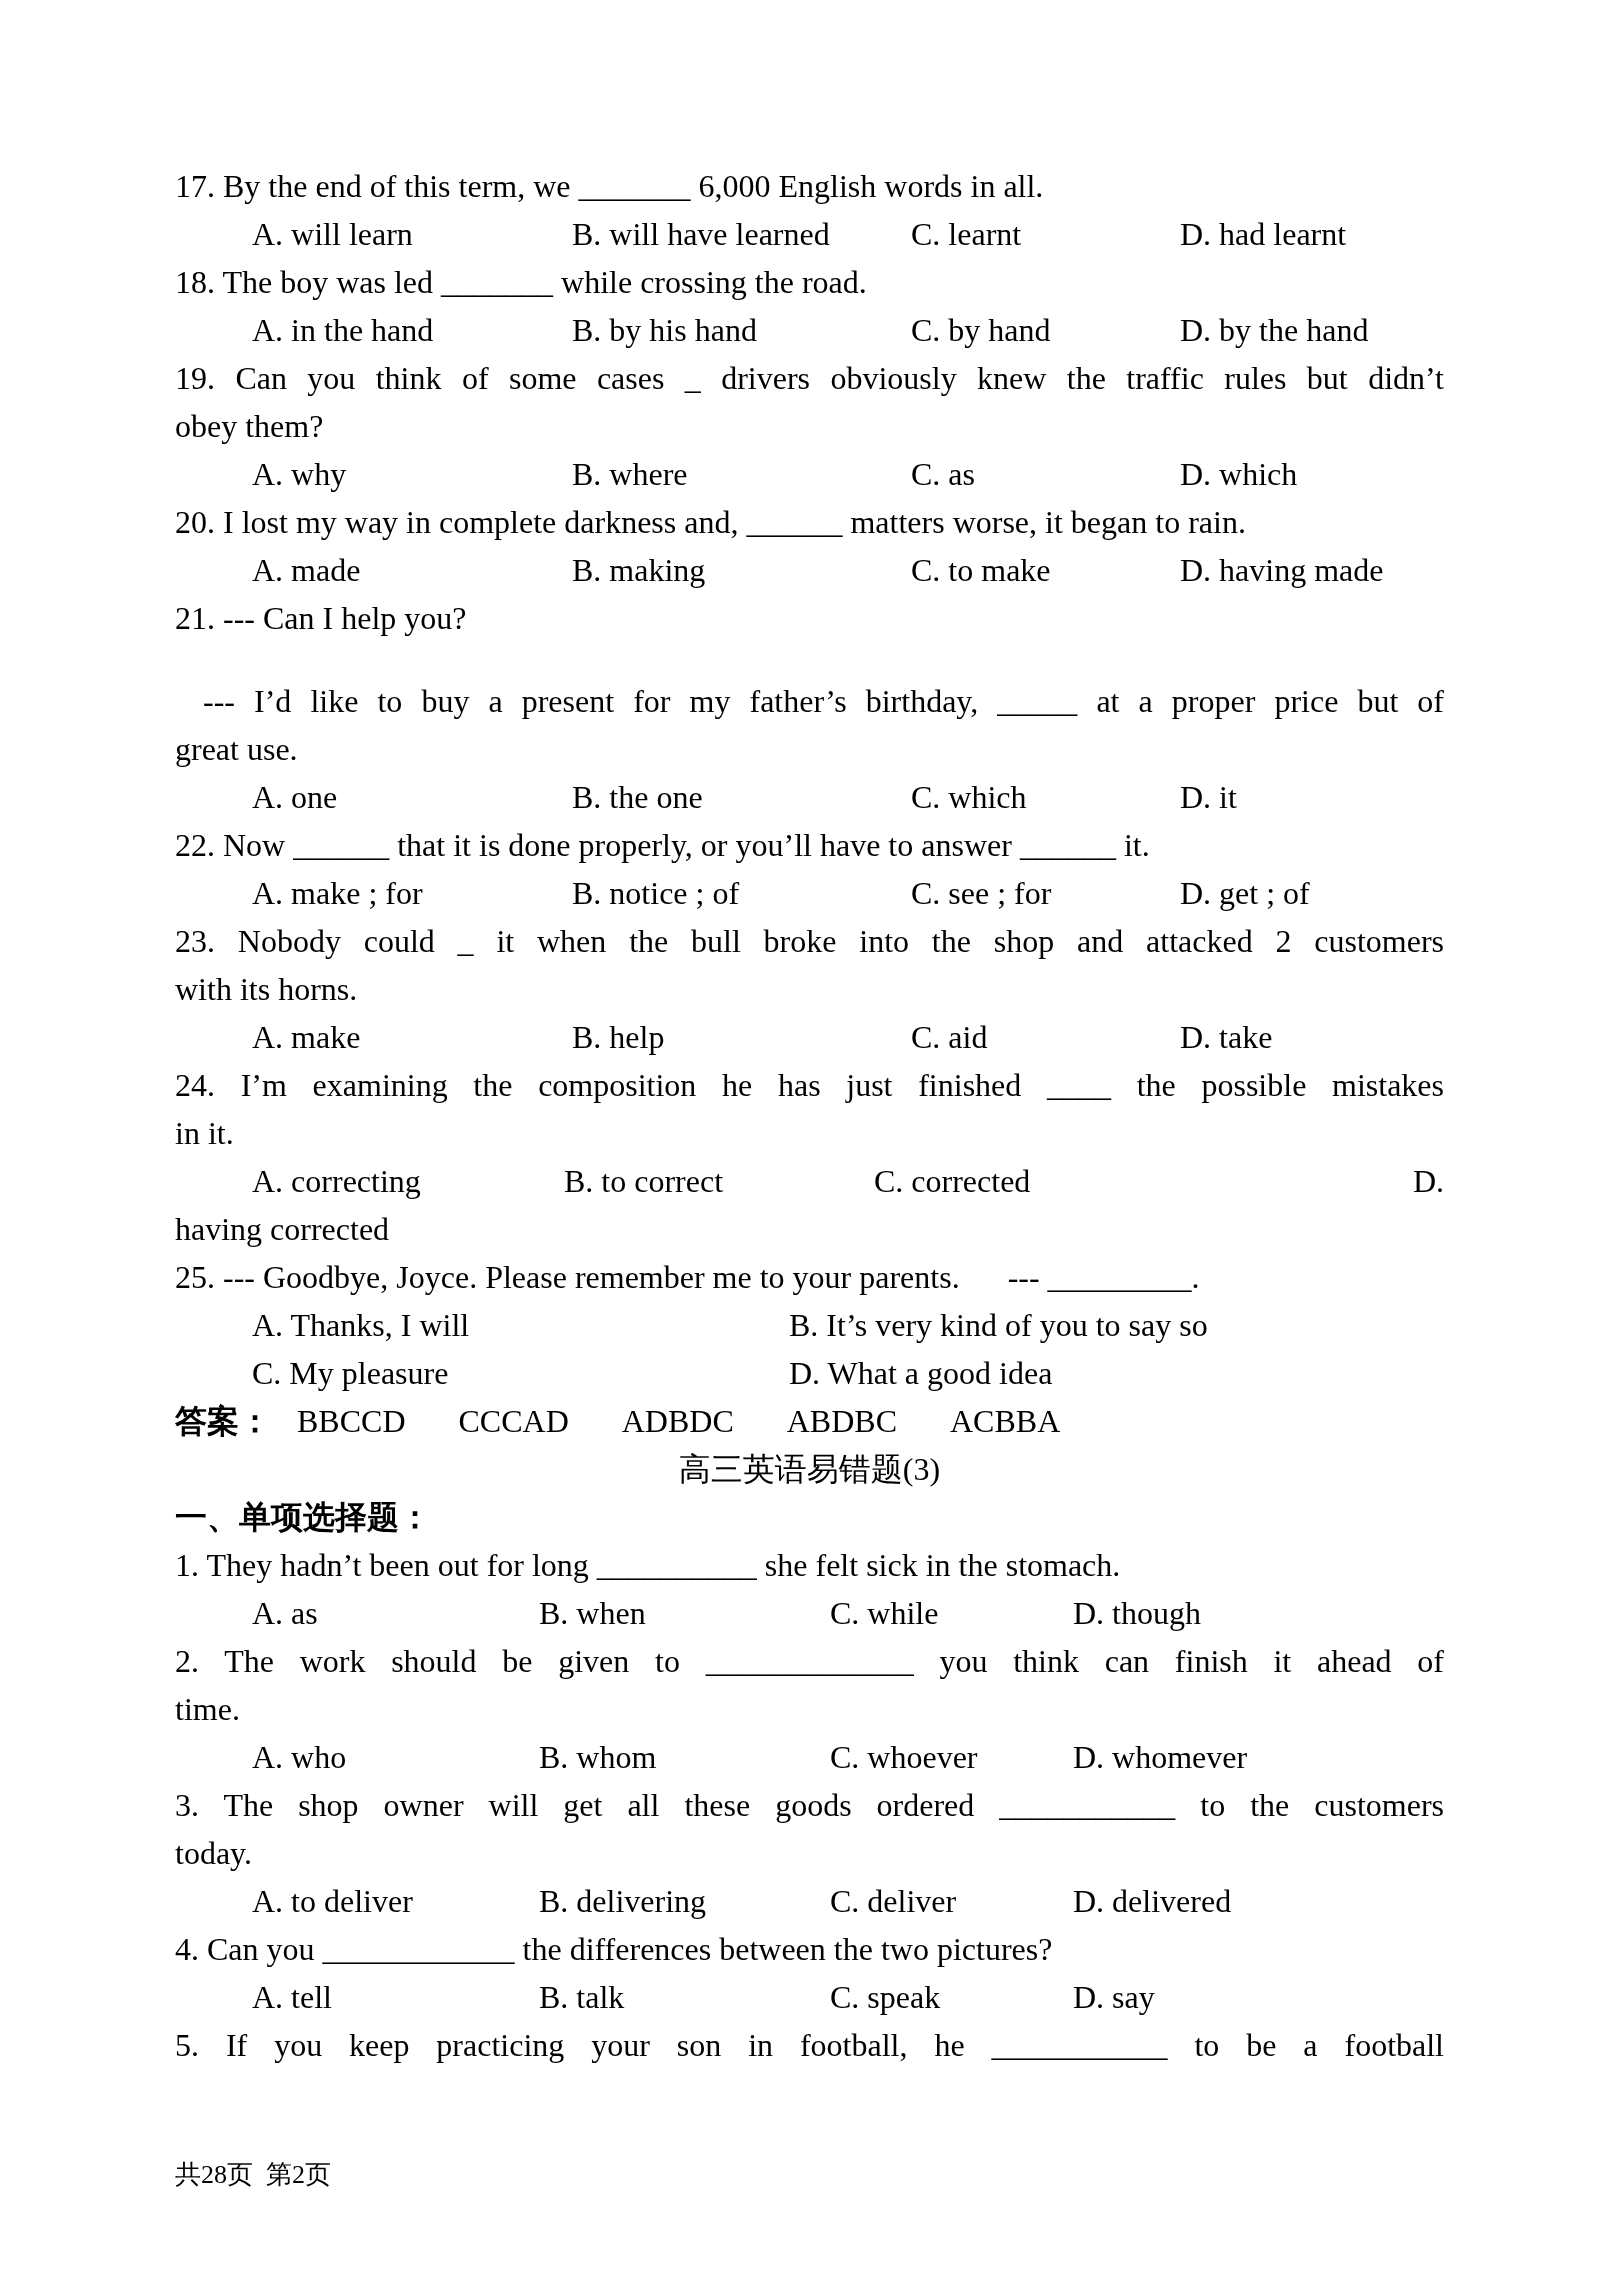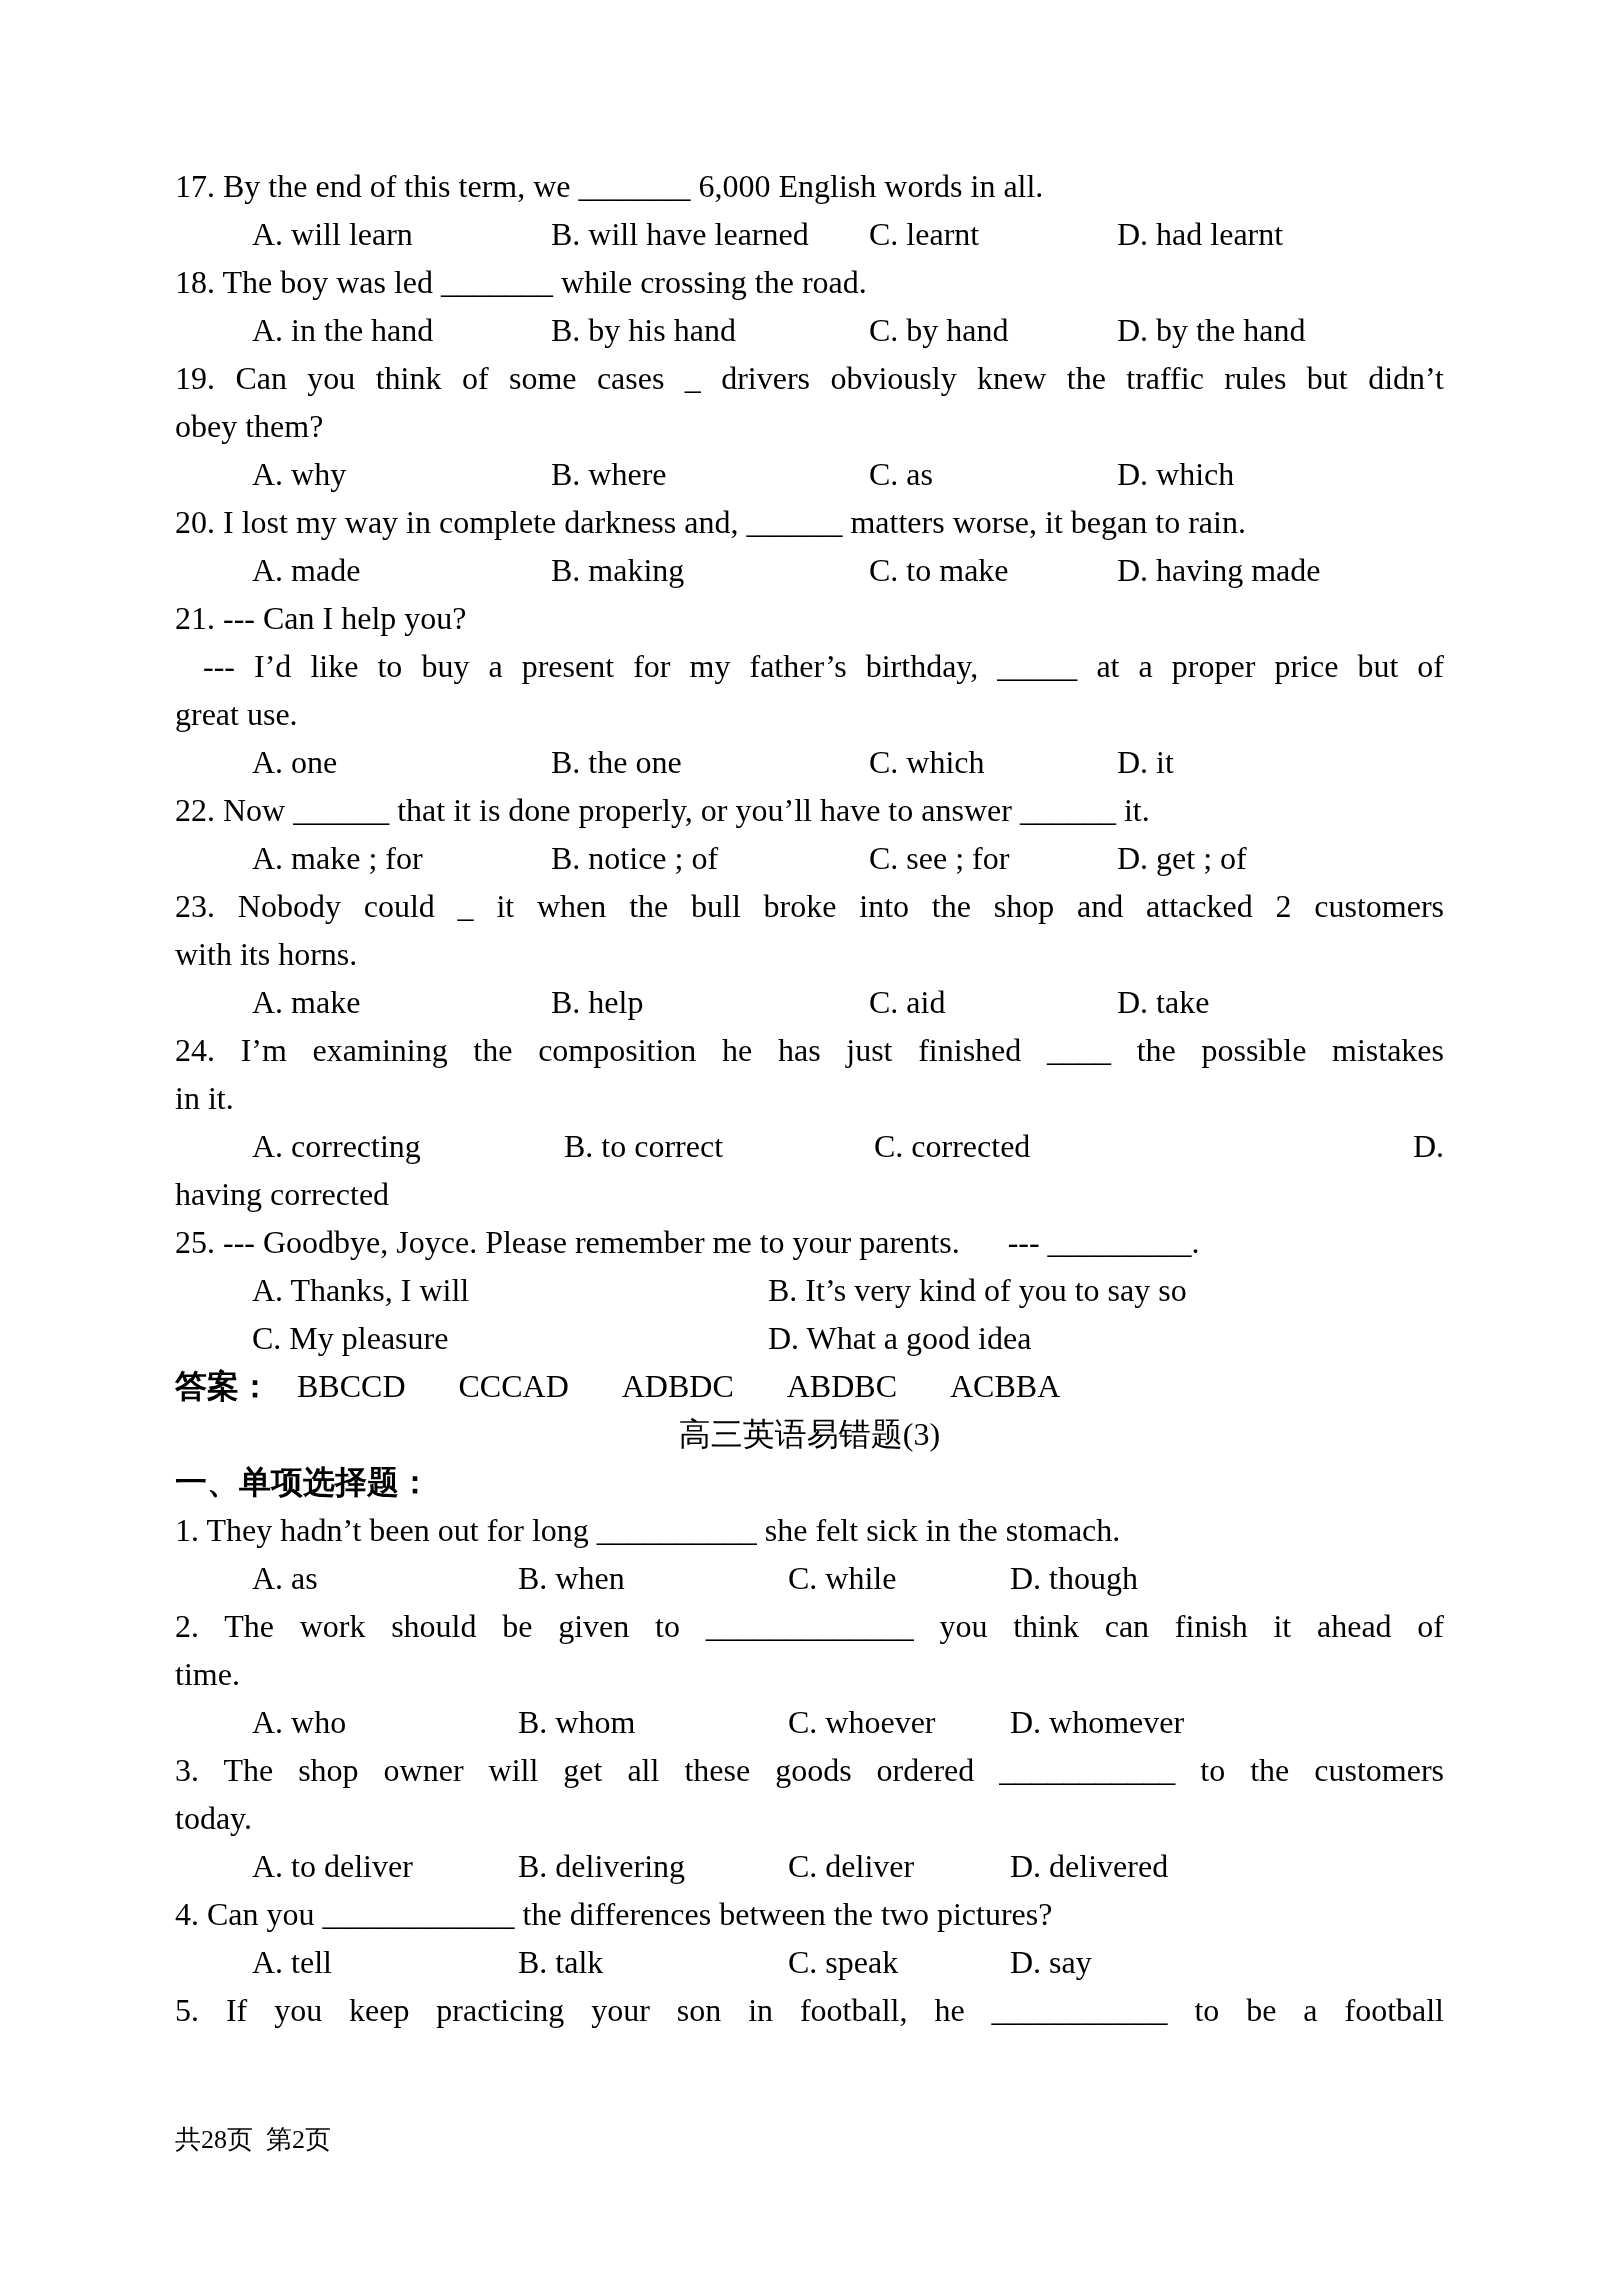--- a/index.html
+++ b/index.html
@@ -22,25 +22,27 @@
   .line {
     line-height: 48px;
     white-space: pre;
   }
   .justify {
     text-align: justify;
     text-align-last: justify;
   }
   .dialog {
     padding-left: 28px;
+    margin-top: 35px;
   }
   
   .opts {
     display: grid;
     padding-left: 77px;
+    gap: 21px;
   }
   .opts4 { grid-template-columns: 299px 318px 248px auto; }
   .opts4b { grid-template-columns: 266px 270px 222px auto; }
   .opts2 { grid-template-columns: 516px auto; }
   .optsJ {
     display: flex;
     padding-left: 77px;
   }
   .optsJ .opt0 { width: 312px; }
   .optsJ .opt1 { width: 310px; }

